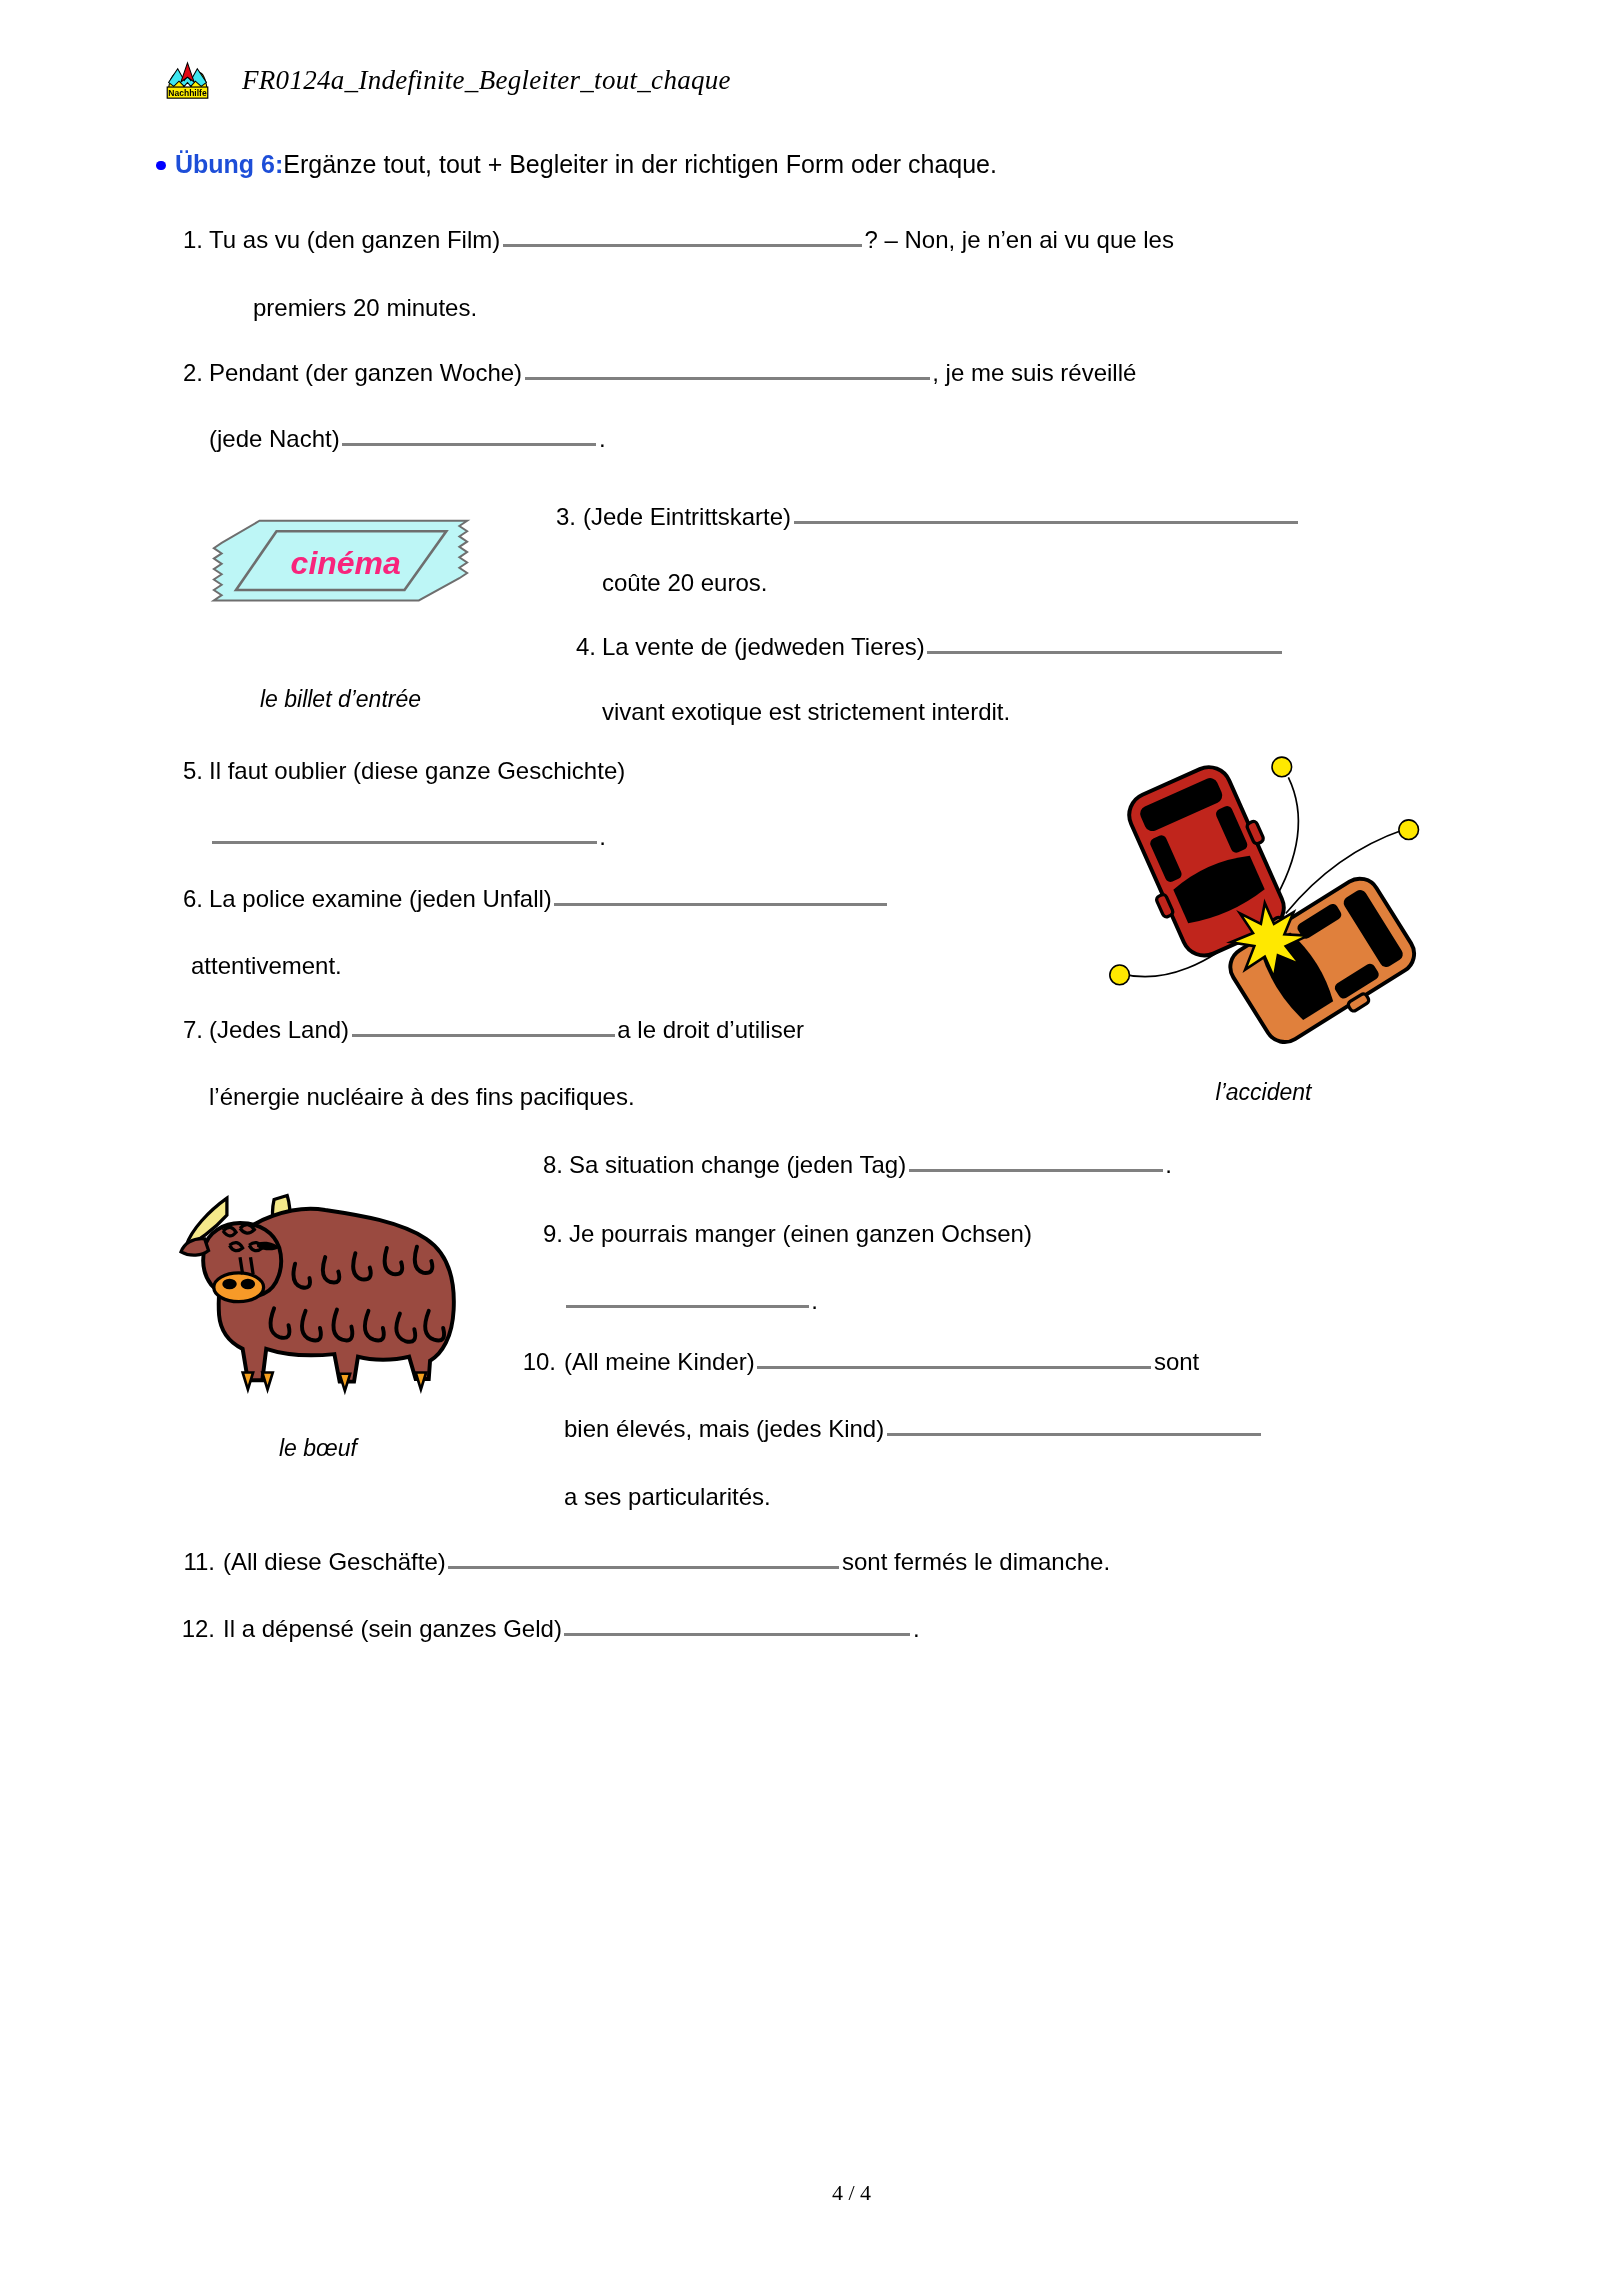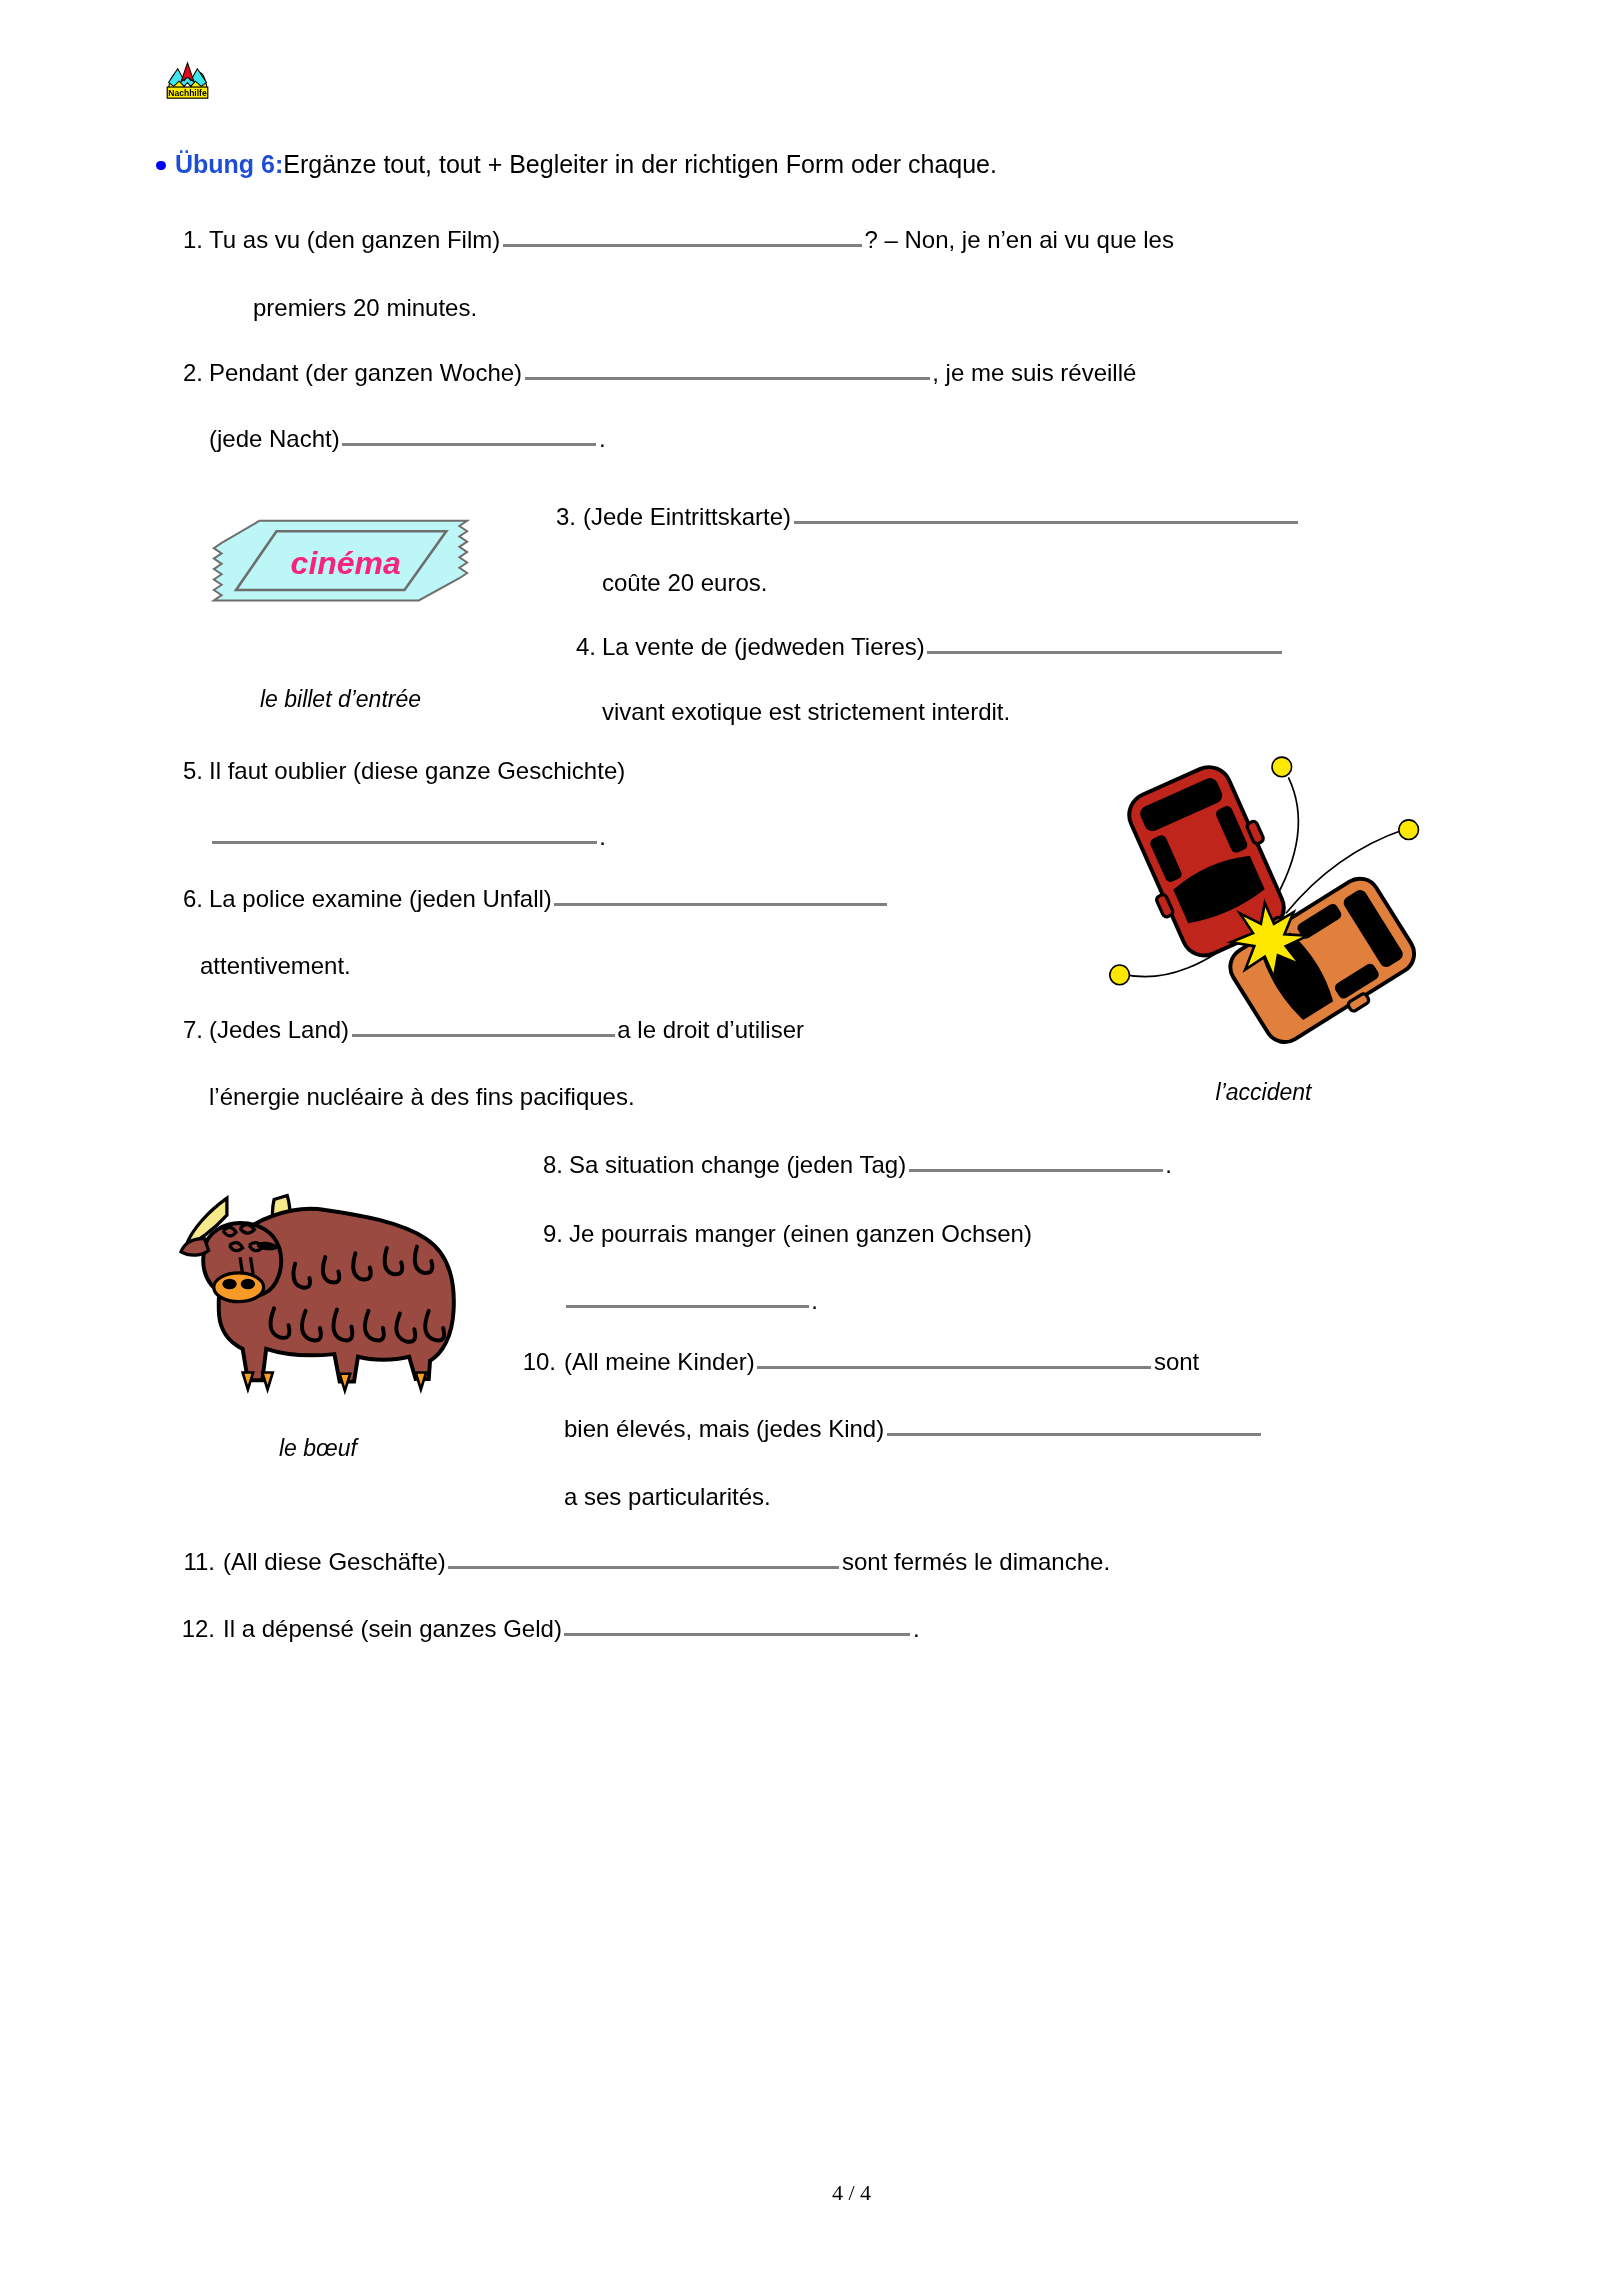--- a/index.html
+++ b/index.html
@@ -140,20 +140,21 @@
   <div class="logo">
     <svg width="51" height="41" viewBox="0 0 78 62" xmlns="http://www.w3.org/2000/svg">
       <path d="M10 44 C12 26 20 16 26 22 C31 27 33 36 34 44 Z" fill="#ffee00" stroke="#000" stroke-width="1.6"></path>
       <path d="M44 44 C45 33 50 21 56 19 C63 18 67 31 69 44 Z" fill="#ffee00" stroke="#000" stroke-width="1.6"></path>
       <path d="M10 34 L24 13 L34 31 L39 24 L44 31 L54 13 L68 34 L60 40 L51 32 L44 40 L39 34 L34 40 L26 32 L18 40 Z" fill="#3ee6f0" stroke="#000" stroke-width="1.6"></path>
       <path d="M39 4 L49 33 L39 26 L29 33 Z" fill="#e30613" stroke="#000" stroke-width="1.6"></path>
       <rect x="8" y="41" width="62" height="17" fill="#ffee00" stroke="#000" stroke-width="1.8"></rect>
       <text x="39" y="54.5" font-family="'Liberation Sans', sans-serif" font-size="13" font-weight="bold" text-anchor="middle" fill="#000">Nachhilfe</text>
     </svg>
   </div>
+  <div class="header-title">FR0124a_Indefinite_Begleiter_tout_chaque</div>
 </div>
 
 <div class="ex-heading">
   <span class="bullet-dot"></span><span class="ubung-label">Übung 6:</span><span>Ergänze </span><span class="it">tout</span><span>, </span><span class="it">tout</span><span> + Begleiter in der richtigen Form oder </span><span class="it">chaque</span><span>.</span>
 </div>
 
 <div class="num" style="left:157px; top:228px; width:46px;">1.</div>
 <div class="line" style="left:209px; top:228px;">
   <span>Tu as vu (den ganzen Film)</span><span class="blank" style="width:359px;"></span><span>? – Non, je n’en ai vu que les</span>
 </div>
@@ -194,21 +195,21 @@
 <div class="num" style="left:157px; top:759px; width:46px;">5.</div>
 <div class="line" style="left:209px; top:759px;">Il faut oublier (diese ganze Geschichte)</div>
 <div class="line" style="left:209px; top:825px;">
   <span class="blank" style="width:385px;"></span><span>.</span>
 </div>
 
 <div class="num" style="left:157px; top:887px; width:46px;">6.</div>
 <div class="line" style="left:209px; top:887px;">
   <span>La police examine (jeden Unfall)</span><span class="blank" style="width:333px;"></span>
 </div>
-<div class="line" style="left:200px; top:954px;text-align:center;">attentivement.</div>
+<div class="line" style="left:191px; top:954px;text-align:center;">attentivement.</div>
 
 <div class="fig-accident">
   <svg width="327" height="327" viewBox="0 0 500 500" xmlns="http://www.w3.org/2000/svg">
 
     <path d="M288 48 C318 110 300 180 262 244" fill="none" stroke="#000" stroke-width="2.6"></path>
     <path d="M464 128 C400 150 340 188 284 256" fill="none" stroke="#000" stroke-width="2.6"></path>
     <path d="M32 348 C100 366 172 330 224 280" fill="none" stroke="#000" stroke-width="2.6"></path>
 
     <circle cx="278" cy="32" r="15" fill="#ffe800" stroke="#000" stroke-width="2.4"></circle>
     <circle cx="472" cy="128" r="15" fill="#ffe800" stroke="#000" stroke-width="2.4"></circle>

